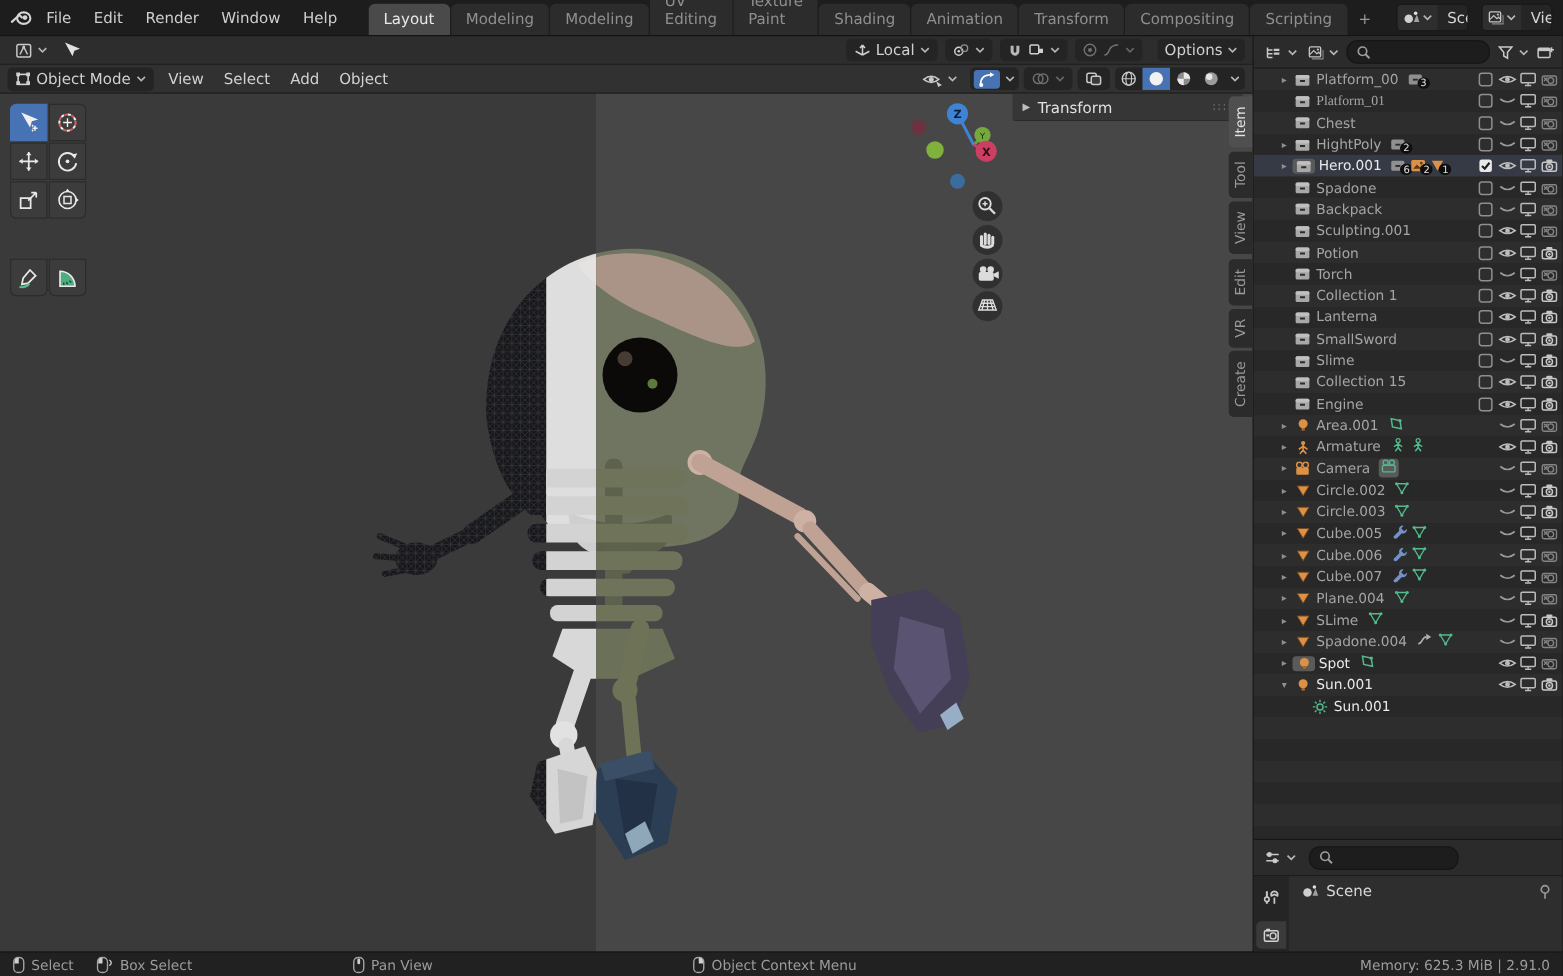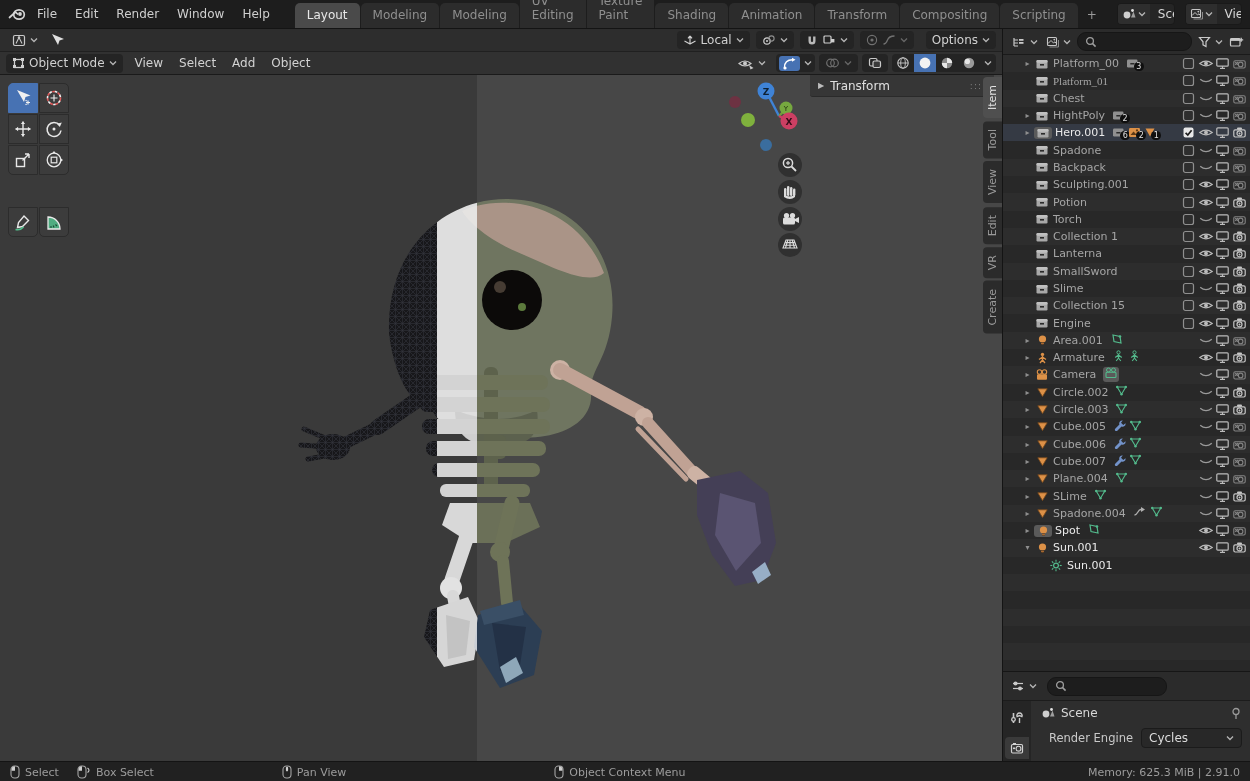--- a/index.html
+++ b/index.html
@@ -2205,31 +2205,20 @@
               </svg>
             </span>
           <span>Scene</span>
           <span class="pinwrap" style="display: inline-flex; align-items: center;">
               <svg width="12" height="13" viewBox="0 0 12 13">
                 <circle cx="6" cy="4.5" r="3" fill="none" stroke="#b5b5b5" stroke-width="1.3"></circle>
                 <line x1="6" y1="7.5" x2="6" y2="12" stroke="#b5b5b5" stroke-width="1.3"></line>
               </svg>
             </span>
         </div>
-        <div class="re-row">
-          <span class="re-label">Render Engine</span>
-          <span class="re-drop">
-            <span>Cycles</span>
-            <span class="chev" style="display: inline-flex; align-items: center;">
-                <svg width="8" height="6" viewBox="0 0 8 6">
-                  <path d="M1 1.5 L4 4.5 L7 1.5" stroke="#b5b5b5" fill="none" stroke-width="1.3"></path>
-                </svg>
-              </span>
-          </span>
-        </div>
       </div>
     </div>
   </div>
 </div>
 
 <div id="statusbar">
   <span id="sb-left" style="display:flex;align-items:center;gap:18px;">
       <div class="sb-item">
         <span style="display: inline-flex; align-items: center;">
           <svg width="10" height="14" viewBox="0 0 10 14">

